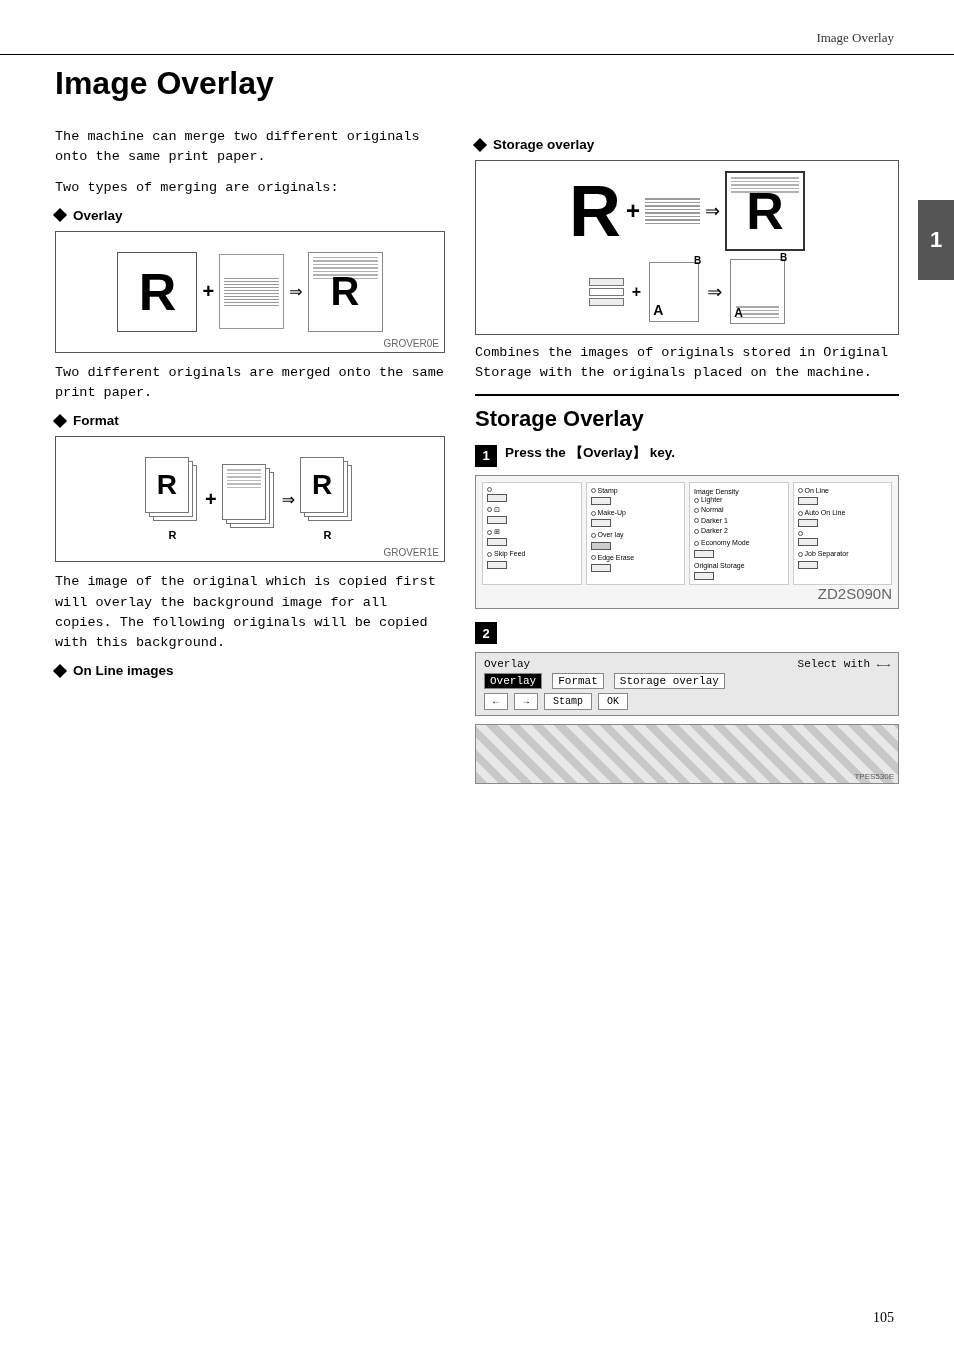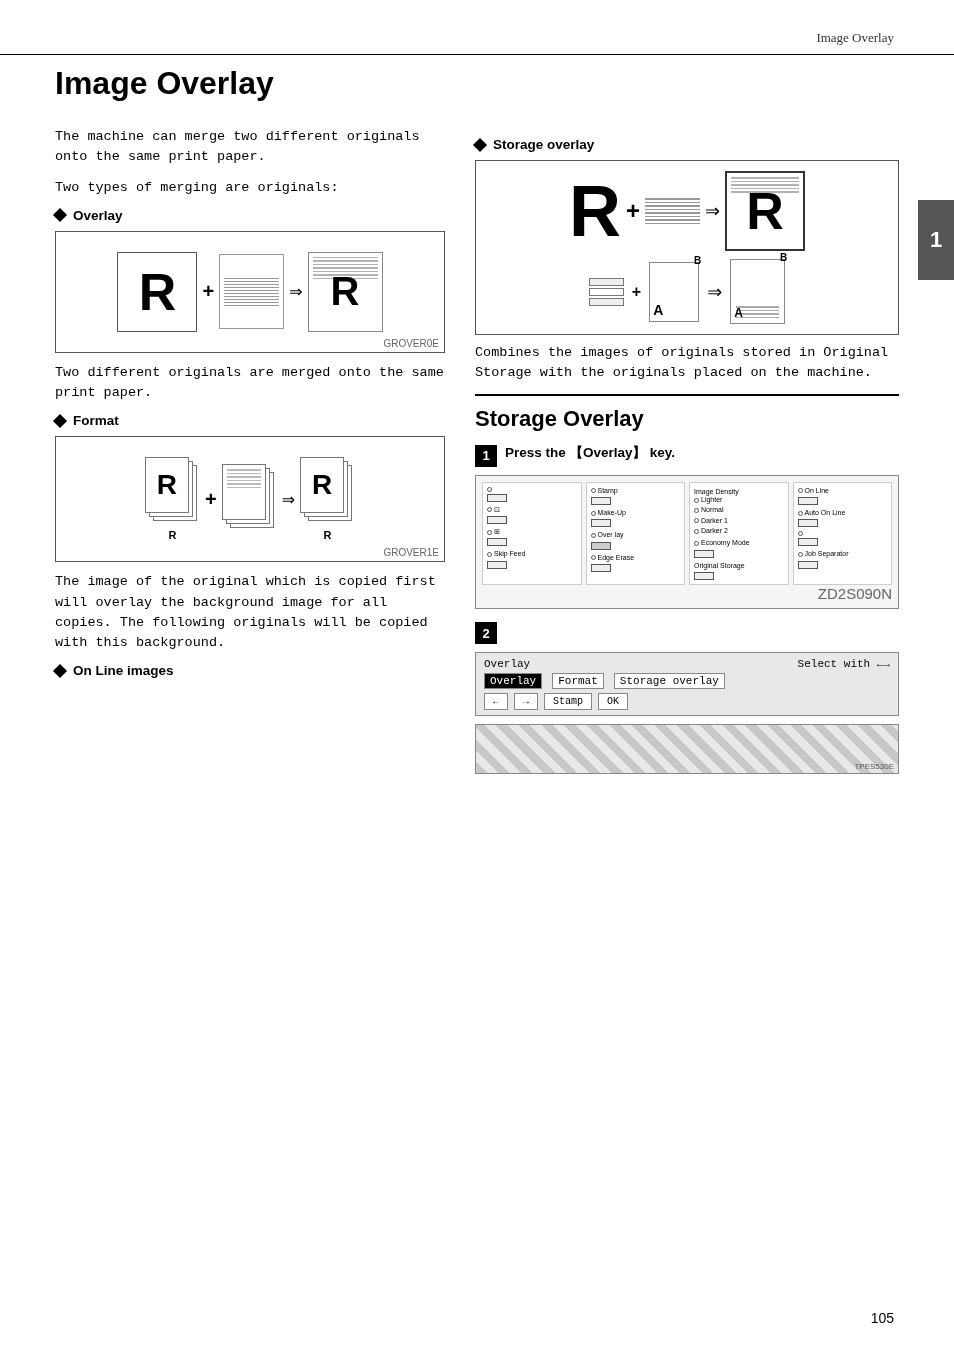--- a/index.html
+++ b/index.html
@@ -395,21 +395,21 @@
       border: 1px solid #888;
       background: #fff;
       padding: 2px 8px;
       font-size: 10px;
       font-family: 'Courier New', monospace;
     }
 
     
     .striped-box {
       border: 1px solid #888;
-      height: 50px;
+      height: 60px;
       background: repeating-linear-gradient(
         45deg,
         #c8c8c8,
         #c8c8c8 8px,
         #e8e8e8 8px,
         #e8e8e8 16px
       );
       position: relative;
       margin-top: 5px;
     }
@@ -429,21 +429,21 @@
       bottom: 25px;
       left: 0;
       right: 0;
       display: flex;
       justify-content: flex-end;
       padding: 0 60px;
     }
 
     .page-number {
       font-size: 14px;
-      font-family: Liberation Sans, sans-serif;
+      font-family: Liberation Serif, serif;
     }
 
     
     .tl-group {
       display: flex;
       flex-direction: column;
       gap: 1.5px;
       width: 100%;
     }
     .tl-line {

